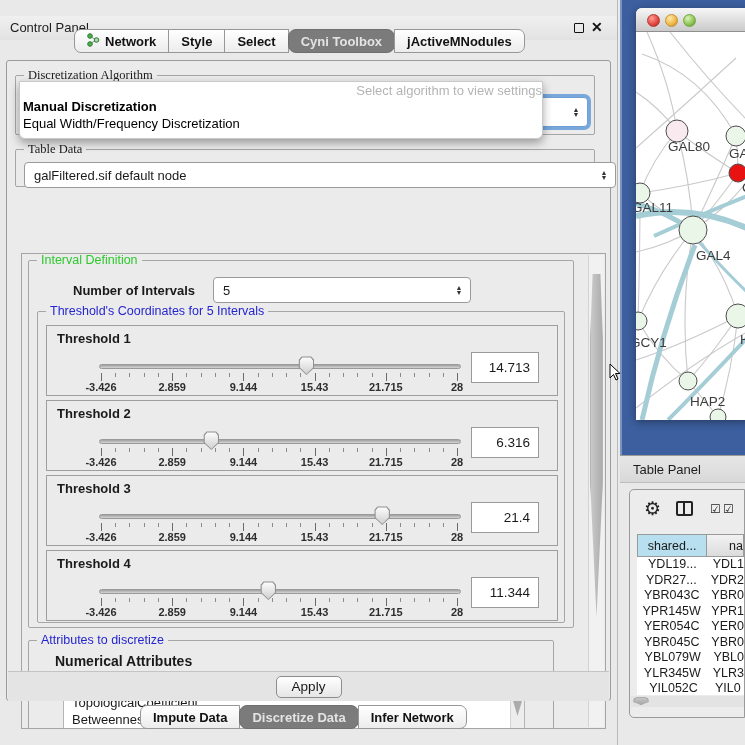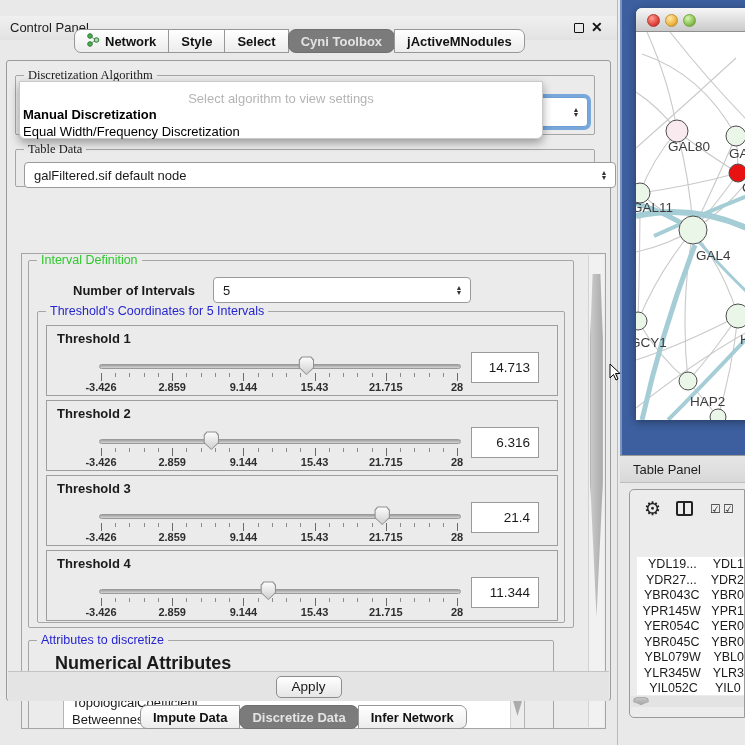--- a/index.html
+++ b/index.html
@@ -44,21 +44,21 @@
     font-size:13px; display:flex; align-items:center; padding-left:9px; }
   .combo .stepper { position:absolute; right:5px; top:0; bottom:0; width:12px;
     display:flex; flex-direction:column; justify-content:center; align-items:center;
     font-size:7px; line-height:5px; color:#333; }
   .combo.focused { box-shadow:0 0 0 3px rgba(90,150,215,.8); border-color:#6d9fd4; }
 
   
   #algo-popup { position:absolute; left:12px; top:20px; width:524px; height:58px;
     background:#fff; border:1px solid #c9c9c9; border-radius:0 0 6px 6px;
     box-shadow:0 4px 10px rgba(0,0,0,.35); z-index:30; }
-  #algo-popup .hint { text-align:center; font-size:13px; color:#b4b4b4; padding-top:9px; }
+  #algo-popup .hint { text-align:right; font-size:13px; color:#b4b4b4; padding-top:1px; }
   #algo-popup .opt { font-size:13px; color:#000; padding:1px 2px 1px 3px; line-height:15px; }
   #algo-popup .opt.bold { font-weight:bold; }
 
   
   #viewport { position:absolute; left:14px; top:192px; width:585px; height:476px;
     border:1px solid #a5a5a5; background:#ebebeb; overflow:hidden; }
   #vscroll { position:absolute; right:1px; top:1px; bottom:1px; width:16px;
     background:#f1f1f1; border-left:1px solid #d2d2d2; }
   #vscroll .thumb { position:absolute; left:1px; width:13px; top:12px; height:350px;
     background:linear-gradient(90deg,#c9c9c9,#adadad); border-radius:7px; border:1px solid #9e9e9e; }
@@ -400,21 +400,21 @@
                   <span class="ticklabel" style="left: 356px;">28</span>
                 </div>
     <div class="th-value">11.344</div>
   </div>
             </div>
         </div>
       </div>
 
       <div class="fieldset" style="left:6px;top:386px;width:526px;height:112px;">
         <span class="legend blue">Attributes to discretize</span>
-        <span style="position:absolute;left:26px;top:12px;font-size:18px;font-weight:bold;">Numerical Attributes</span>
+        <span style="position:absolute;left:26px;top:12px;font-size:14px;font-weight:bold;">Numerical Attributes</span>
         <div id="attr-list">
           <div id="attr-items">
               <div class="item">SelfLoops</div>
               <div class="item">TopologicalCoefficient</div>
               <div class="item">BetweennessCentrality</div>
             </div>
           <div id="attr-scroll">
               <div class="thumb"></div>
             </div>
         </div>
@@ -509,20 +509,24 @@
     <span class="t">Table Panel</span>
   </div>
 
   <div id="table-window">
     <div id="tp-toolbar">
       <span id="ic-gear" class="tool-ic">⚙</span>
       <span id="ic-cols" class="tool-ic"></span>
       <span id="ic-check1" class="tool-ic ic-check">☑</span>
       <span id="ic-check2" class="tool-ic ic-check">☑</span>
     </div>
+    <div id="tp-header">
+        <div class="hcell sel">shared...</div>
+        <div class="hcell col2">na</div>
+      </div>
     <div id="tp-body">
         <div class="trow">
           <div class="c1">YDL19...</div>
           <div class="c2">YDL1</div>
         </div>
         <div class="trow">
           <div class="c1">YDR27...</div>
           <div class="c2">YDR2</div>
         </div>
         <div class="trow">

